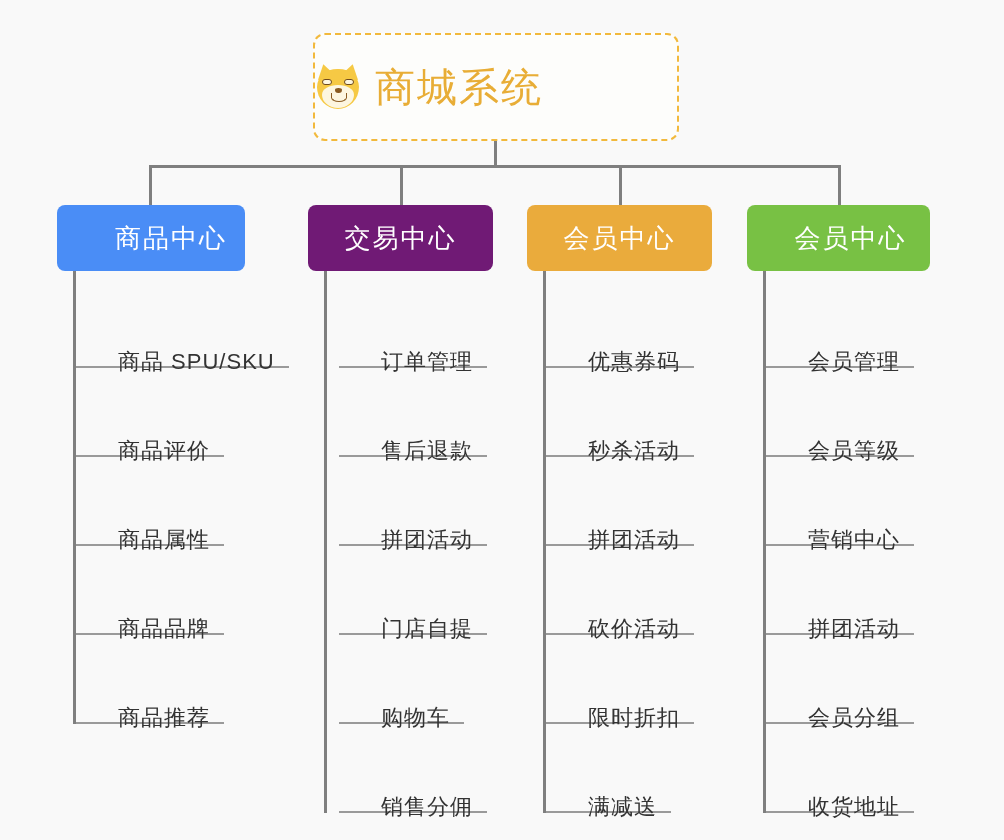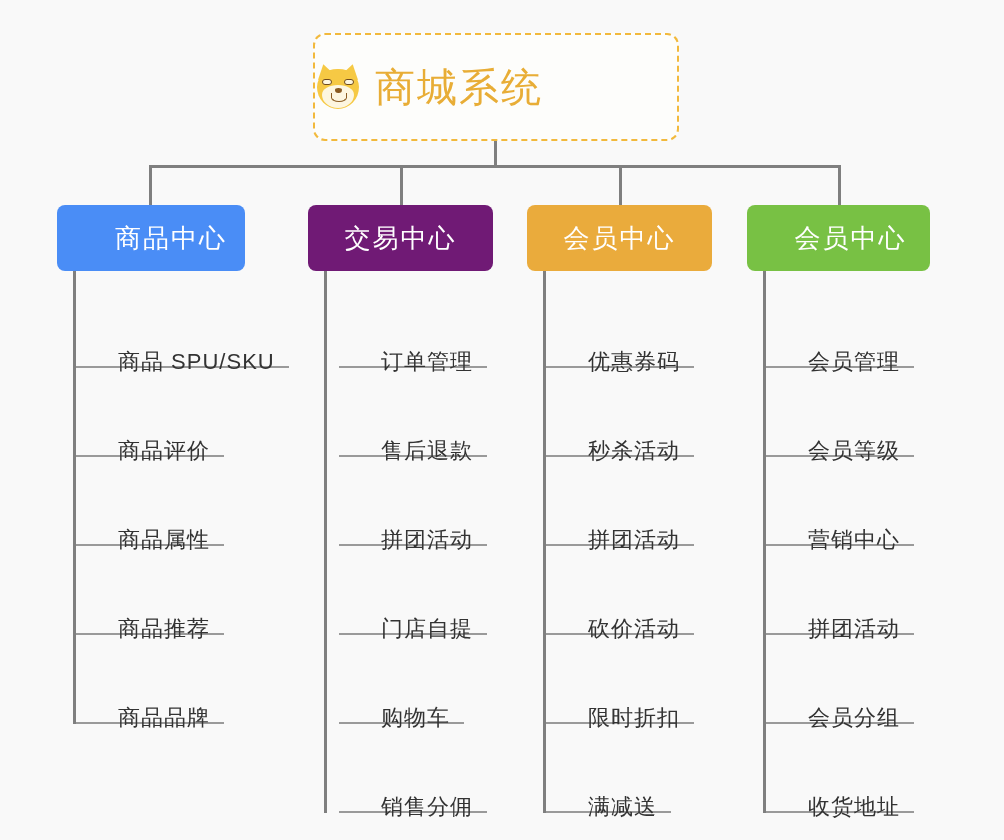--- a/index.html
+++ b/index.html
@@ -191,22 +191,22 @@
   <div class="conn conn-v" style="left: 400px; top: 165px; height: 40px; background: rgb(127, 127, 127);"></div>
   <div class="conn conn-v" style="left: 619px; top: 165px; height: 40px; background: rgb(127, 127, 127);"></div>
   <div class="conn conn-v" style="left: 838px; top: 165px; height: 40px; background: rgb(127, 127, 127);"></div>
 
   <div class="branch" style="left:57px;">
     <div class="branch-head" style="background: rgb(74, 141, 246); width: 188px; padding-left: 40px;">商品中心</div>
     <div class="branch-items" style="border-left-color: rgb(127, 127, 127);">
       <span class="leaf-row"><span class="leaf">商品 SPU/SKU</span></span>
       <span class="leaf-row"><span class="leaf">商品评价</span></span>
       <span class="leaf-row"><span class="leaf">商品属性</span></span>
+      <span class="leaf-row"><span class="leaf">商品品牌</span></span>
       <span class="leaf-row"><span class="leaf">商品推荐</span></span>
-      <span class="leaf-row"><span class="leaf">商品品牌</span></span>
     </div>
   </div>
 
   <div class="branch" style="left:308px;">
     <div class="branch-head" style="background: #701a75; width: 185px;">交易中心</div>
     <div class="branch-items" style="border-left-color: rgb(127, 127, 127); padding-left: 12px;">
       <span class="leaf-row"><span class="leaf">订单管理</span></span>
       <span class="leaf-row"><span class="leaf">售后退款</span></span>
       <span class="leaf-row"><span class="leaf">拼团活动</span></span>
       <span class="leaf-row"><span class="leaf">门店自提</span></span>

